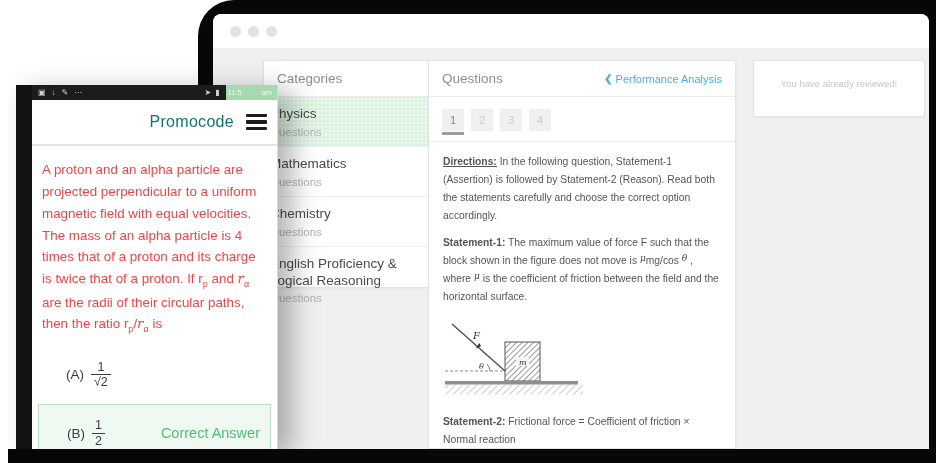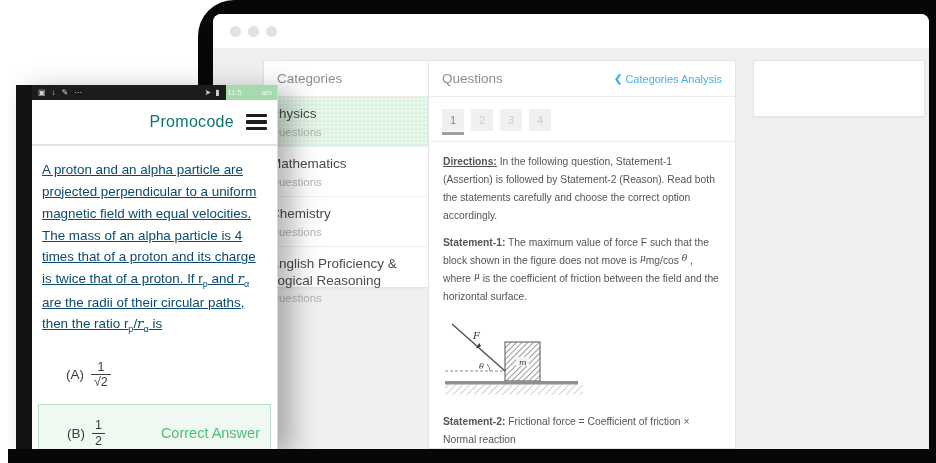--- a/index.html
+++ b/index.html
@@ -74,22 +74,22 @@
   .sb-dark .sb-right { margin-left:auto; display:flex; gap:4px; }
   .sb-green { flex:1; background:#a5d9ae; color:#eef9ef; font-size:7.5px;
               display:flex; align-items:center; justify-content:flex-end;
               gap:20px; padding-right:5px; }
   .p-header { height:46px; border-bottom:2px solid #e3e3e3; display:flex;
               align-items:center; justify-content:flex-end; gap:12px;
               padding-right:10px; flex-shrink:0; }
   .p-title { font-size:16px; color:#0f766e; letter-spacing:.3px; }
   .burger { width:21px; display:flex; flex-direction:column; gap:3.5px; cursor:pointer; }
   .burger span { height:3.2px; background:#1d1d1d; border-radius:1px; }
-  .p-question { padding:13px 10px 0 10px; font-size:13.4px; color:#0c4a6e;
-                line-height:1.63;text-decoration:underline; }
+  .p-question { padding:13px 10px 0 10px; font-size:13.4px; color:#ef4444;
+                line-height:1.63; }
   .r-it { font-family:"DejaVu Serif", serif; font-style:italic; }
   sub { font-size:9px; }
   .p-opts { padding:14px 6px 0 6px; }
   .p-opt { display:flex; align-items:center; padding:9px 10px 9px 28px;
            font-size:13.5px; color:#3c3c3c; margin-bottom:6px; }
   .p-opt.correct { border:1px solid #badfc4; background:#eff9f1; padding-top:13px;
                    padding-bottom:13px; }
   .p-opt-label { margin-right:7px; }
   .frac { display:inline-flex; flex-direction:column; align-items:center;
           font-size:12.5px; line-height:1.15; }
@@ -131,21 +131,21 @@
         <div class="cat-label">English Proficiency &amp; Logical Reasoning</div>
         <div class="cat-sub">Questions</div>
       </div>
     </div>
 
     <div class="panel questions">
       <div class="panel-header">
         <span>Questions</span>
         <span class="qp-back">
           <span class="chev">❮</span>
-          <span>Categories Analysis</span>
+          <span>Performance Analysis</span>
         </span>
       </div>
 
       <div class="pager">
         <div class="page-box active">1</div>
         <div class="page-box">2</div>
         <div class="page-box">3</div>
         <div class="page-box">4</div>
       </div>
 
@@ -180,20 +180,21 @@
 
         <p class="q-par"><span class="bold">Statement-2:</span><span> Frictional force = Coefficient of friction ×  Normal reaction</span></p>
 
         
         
         
       </div>
     </div>
 
     <div class="panel rate">
+      <div class="rate-sub">You have already reviewed!</div>
     </div>
   </div>
 
   <div class="phone">
     <div class="screen">
 
       <div class="statusbar">
         <div class="sb-dark">
           <span>▣</span>
           <span>↓</span>

